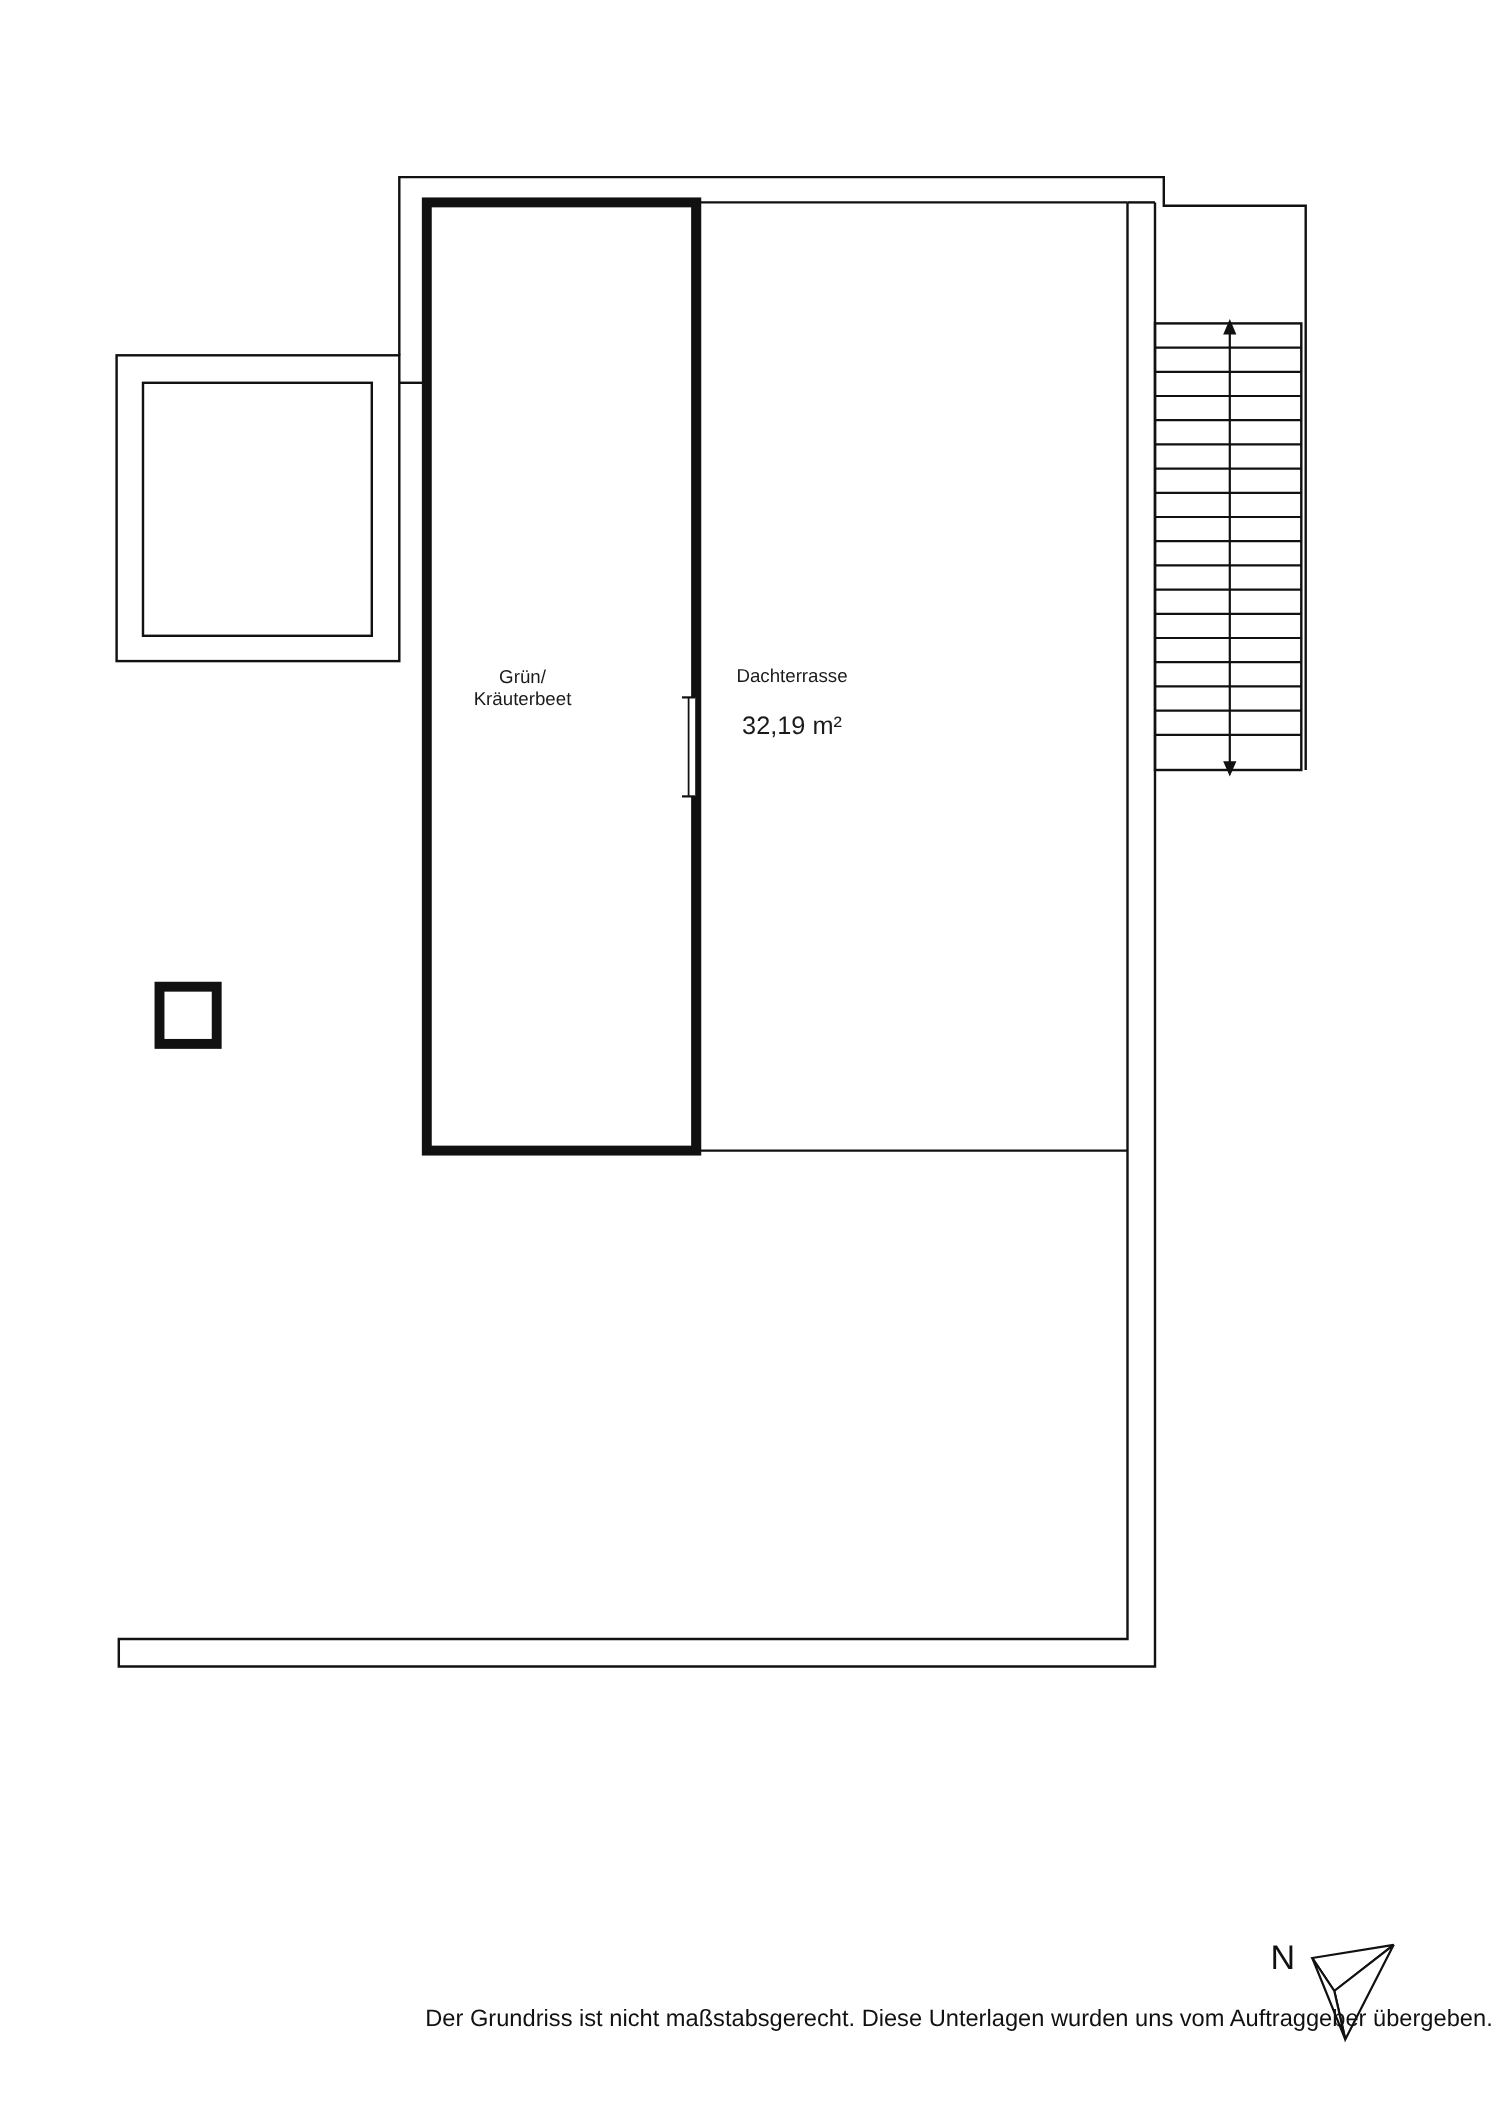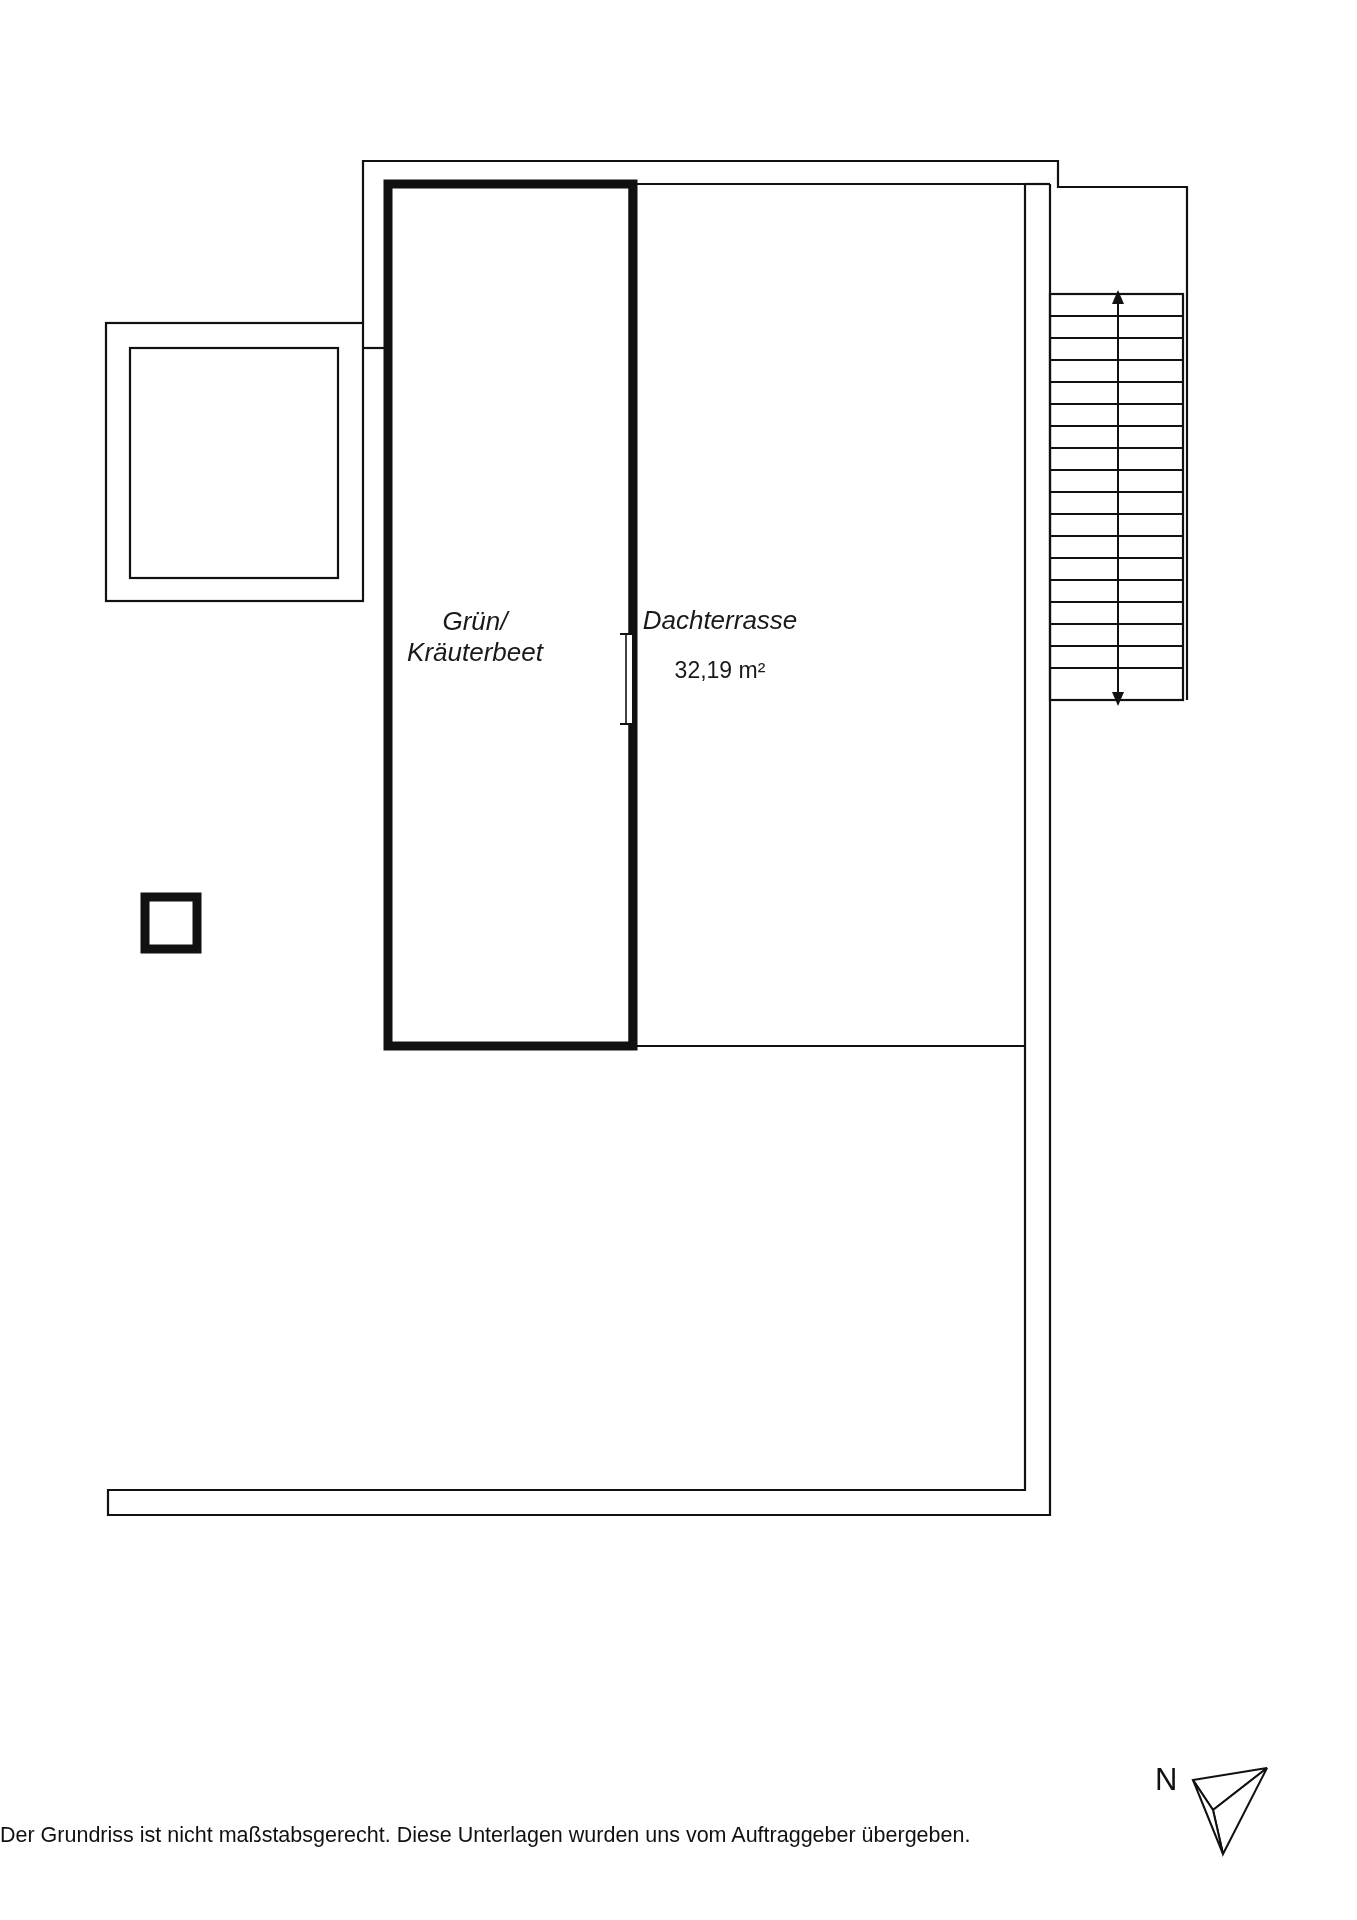--- a/index.html
+++ b/index.html
@@ -27,22 +27,21 @@
   .room-label {
     position: absolute;
     text-align: center;
     font-family: "Liberation Sans", sans-serif;
     color: #1a1a1a;
     line-height: 1.22;
     white-space: pre-line;
   }
 
   .room-name {
-    font-size: 26px;
-    font-style: italic;
+    font-size: 17px;
   }
   .room-area {
     font-size: 23px;
   }
 
   #label-gruen {
     left: 325px;
     top: 586px;
     width: 300px;
   }
@@ -66,21 +65,21 @@
     font-size: 31px;
     font-family: "Liberation Sans", sans-serif;
     color: #111;
   }
 
   #disclaimer {
     position: absolute;
     left: 0;
     top: 1820px;
     width: 1357px;
-    text-align: left;
+    text-align: right;
     font-size: 21.5px;
     line-height: 1.42;
     color: #111;
   }
   #disclaimer div {
     display: block;
   }
 </style>
 </head>
 <body>

